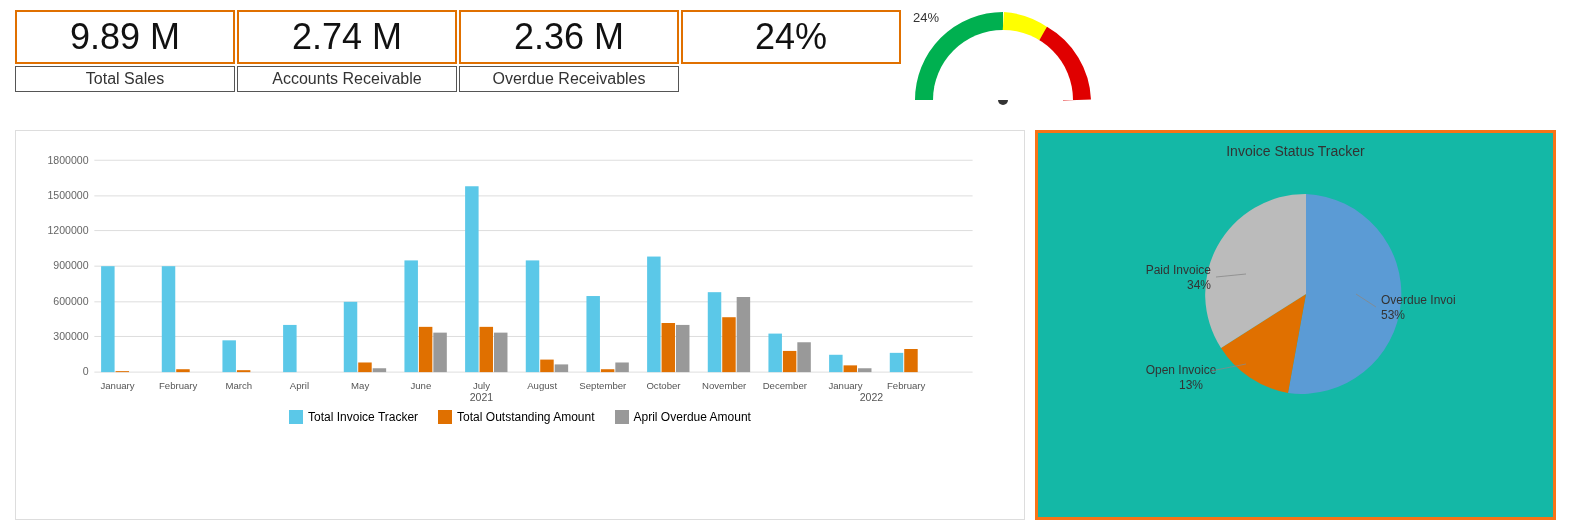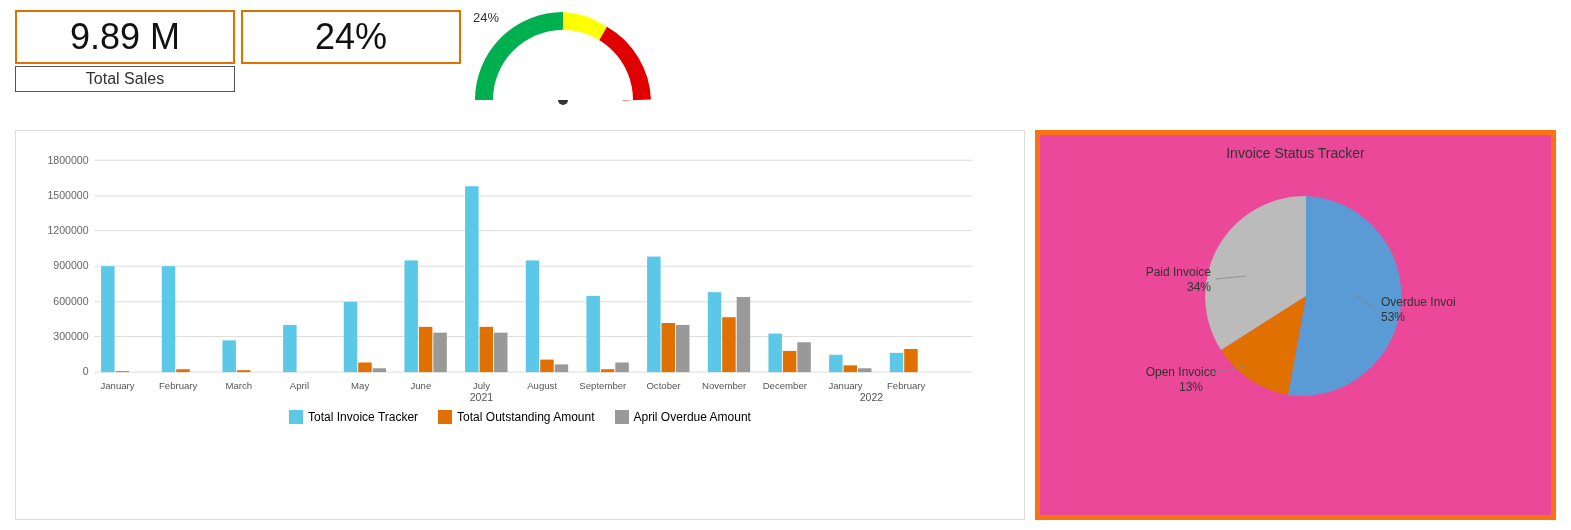--- a/index.html
+++ b/index.html
@@ -83,22 +83,22 @@
     .bar-chart-container {
       flex: 0 0 1010px;
       background: #fff;
       border: 1px solid #ddd;
       padding: 10px 10px 5px 10px;
       position: relative;
     }
 
     .pie-chart-container {
       flex: 1;
-      background: #ec4899;
-      border: 5px solid #f97316;
+      background: #14b8a6;
+      border: 3px solid #f97316;
       padding: 10px;
       display: flex;
       flex-direction: column;
       align-items: center;
     }
 
     .pie-title {
       font-size: 14px;
       color: #333;
       margin-bottom: 5px;
@@ -136,22 +136,26 @@
 <body>
 
 <div class="dashboard">
 
   <div class="kpi-row">
     <div class="kpi-card">
       <div class="kpi-value-box">9.89 M</div>
       <div class="kpi-label-box">Total Sales</div>
     </div>
     <div class="kpi-card">
+      <div class="kpi-value-box">2.74 M</div>
+      <div class="kpi-label-box">Accounts Receivable</div>
     </div>
     <div class="kpi-card">
+      <div class="kpi-value-box">2.36 M</div>
+      <div class="kpi-label-box">Overdue Receivables</div>
     </div>
     <div class="kpi-card">
       <div class="kpi-value-box">24%</div>
     </div>
 
     <div class="gauge-container">
       <span class="gauge-label-top">24%</span>
       <svg width="180" height="110" viewBox="0 0 180 110">
 
         <path d="M 16,90 A 74,74 0 0,1 90,16" fill="none" stroke="#00b050" stroke-width="28"></path>

